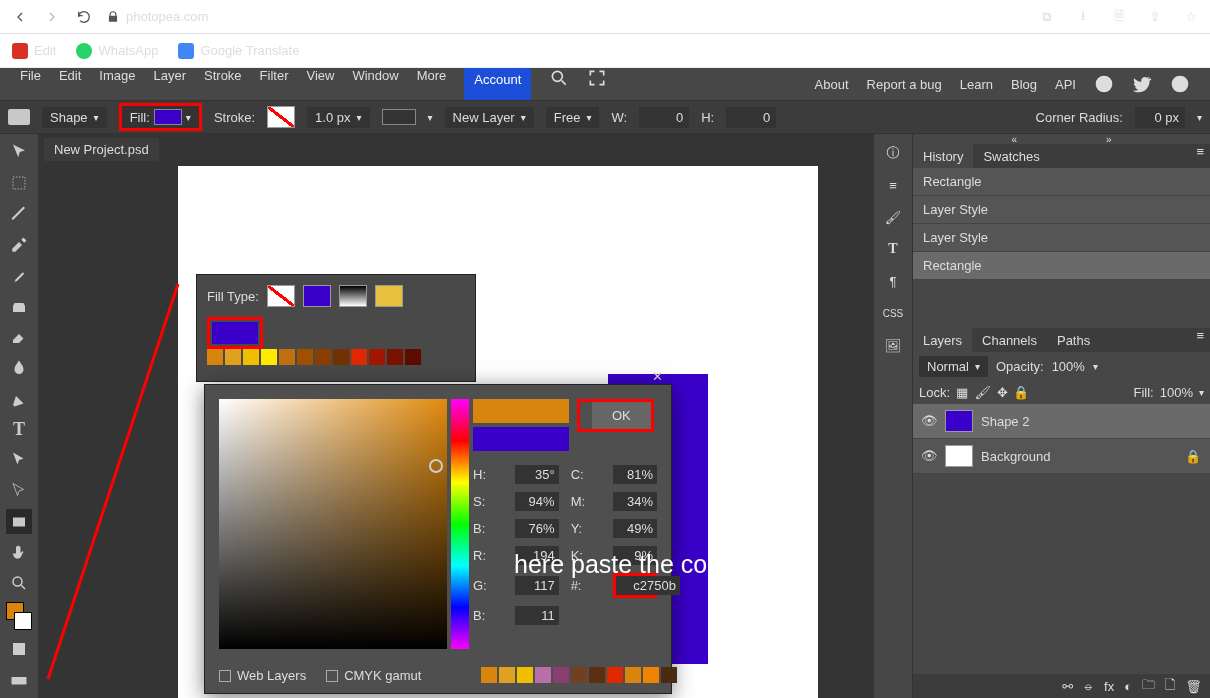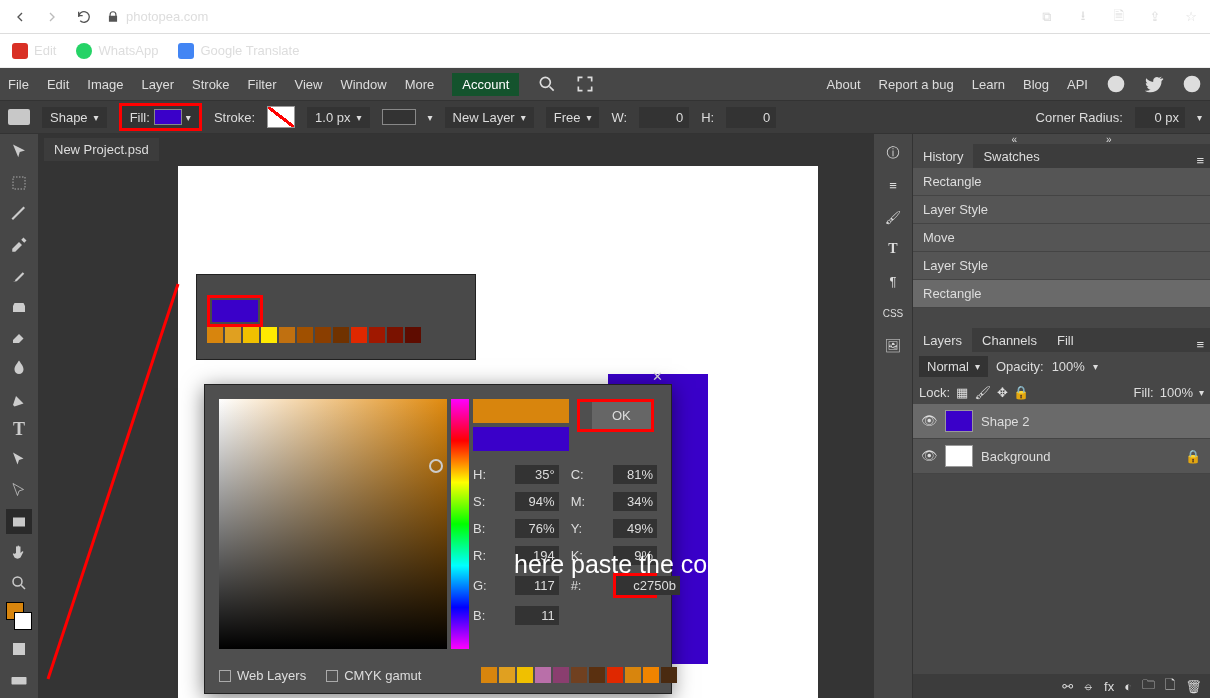--- a/index.html
+++ b/index.html
@@ -13,23 +13,23 @@
 .url-bar .lock{width:14px;height:14px}
 .browser-actions{margin-left:auto;display:flex;align-items:center;gap:18px;color:#555}
 .browser-actions span{width:18px;height:18px;display:flex;align-items:center;justify-content:center}
 
 .bookmarks-bar{height:34px;display:flex;align-items:center;gap:20px;padding:0 12px;background:#fff;border-bottom:1px solid #eee}
 .bm-item{display:flex;align-items:center;gap:6px;color:#333;cursor:pointer}
 .bm-icon{width:16px;height:16px;border-radius:3px}
 
 
 .app{background:#474747;height:calc(698px - 68px);display:flex;flex-direction:column}
-.menu-bar{height:32px;display:flex;align-items:center;padding:0 8px;gap:18px;background:#474747}
+.menu-bar{height:32px;display:flex;padding:0 20px;gap:18px;background:#474747}
 .menu-bar .menu-item{color:#ddd;cursor:pointer}
-.menu-bar .account{background:#14532d;padding:4px 10px;color:#fff}
+.menu-bar .account{background:#1d4ed8;padding:4px 10px;color:#fff}
 .menu-bar .right{margin-left:auto;display:flex;align-items:center;gap:18px}
 .menu-bar .sicon{width:20px;height:20px;display:flex;align-items:center;justify-content:center}
 
 
 .options-bar{height:34px;display:flex;align-items:center;padding:0 8px;gap:12px;background:#3c3c3c;border-top:1px solid #333;border-bottom:1px solid #333}
 .opt-shape-icon{width:22px;height:16px;background:#c8c8c8;border-radius:2px}
 .dropdown{background:#333;padding:3px 8px;display:flex;align-items:center;gap:6px;cursor:pointer}
 .swatch{width:28px;height:16px;border:1px solid #888}
 .num-input{background:#333;padding:3px 6px;width:50px;text-align:right}
 .caret{font-size:10px}
@@ -45,21 +45,21 @@
 .canvas-area{flex:1;background:#343434;position:relative;overflow:hidden}
 .doc-tab{position:absolute;top:4px;left:6px;background:#3c3c3c;padding:4px 10px;color:#ddd}
 .canvas{position:absolute;top:32px;left:140px;width:640px;height:580px;background:#fff}
 .blue-rect{position:absolute;top:240px;left:570px;width:100px;height:290px;background:#3a00c9}
 
 
 .right-panels{width:336px;display:flex;background:#474747}
 .mini-col{width:38px;display:flex;flex-direction:column;align-items:center;gap:6px;padding:6px 0}
 .mtool{width:26px;height:26px;display:flex;align-items:center;justify-content:center;cursor:pointer}
 .panels-col{flex:1;display:flex;flex-direction:column;border-left:1px solid #333}
-.panel-tabs{height:28px;display:flex;align-items:flex-end;background:#3c3c3c}
+.panel-tabs{height:28px;display:flex;align-items:flex-start;background:#3c3c3c}
 .ptab{padding:0 10px;height:100%;display:flex;align-items:center;cursor:pointer}
 .ptab.active{background:#474747}
 .panel-body{flex:0 0 160px;background:#474747;overflow:auto}
 .hist-item{padding:6px 10px;background:#555;border-bottom:1px solid #444;cursor:pointer}
 .hist-item.sel{background:#6a6a6a}
 
 .layers-opts{padding:4px 6px;display:flex;align-items:center;gap:8px}
 .layers-opts .dropdown{flex:0 0 auto}
 .lock-row{padding:4px 6px;display:flex;align-items:center;gap:6px}
 .layer-list{background:#474747}
@@ -326,20 +326,27 @@
           </svg>
         </div>
     </div>
 
     <div class="canvas-area">
       <div class="doc-tab">New Project.psd</div>
       <div class="canvas"></div>
       <div class="blue-rect"></div>
 
       <div class="fill-pop">
+        <div class="fill-type-row">
+          <span>Fill Type:</span>
+          <span class="ft-sw none"></span>
+          <span class="ft-sw" style="background:#3a00c9"></span>
+          <span class="ft-sw" style="background:linear-gradient(#000,#fff)"></span>
+          <span class="ft-sw" style="background:#e8c040"></span>
+        </div>
         <div class="boxhi" style="width:56px;padding:2px;margin-top:10px">
             <div class="big-sw" style="margin:0"></div>
           </div>
         <div class="swatch-row" id="fill-sw-row">
             <span class="sr-sw" style="background: rgb(216, 133, 13);"></span>
             <span class="sr-sw" style="background: rgb(224, 160, 32);"></span>
             <span class="sr-sw" style="background: rgb(240, 192, 0);"></span>
             <span class="sr-sw" style="background: rgb(255, 234, 0);"></span>
             <span class="sr-sw" style="background: rgb(192, 112, 16);"></span>
             <span class="sr-sw" style="background: rgb(160, 80, 0);"></span>
@@ -439,29 +446,28 @@
       <div class="panels-col">
         <div style="height:10px;text-align:center;font-size:10px">« &nbsp;&nbsp;&nbsp;&nbsp;&nbsp;&nbsp;&nbsp;&nbsp;&nbsp;&nbsp;&nbsp;&nbsp;&nbsp;&nbsp;&nbsp;&nbsp;&nbsp;&nbsp;&nbsp;&nbsp;&nbsp;&nbsp;&nbsp;&nbsp;&nbsp;&nbsp;&nbsp;&nbsp;&nbsp;&nbsp; »</div>
         <div class="panel-tabs">
           <div class="ptab active">History</div>
           <div class="ptab">Swatches</div>
           <span style="margin-left:auto;padding:0 6px">≡</span>
         </div>
         <div class="panel-body">
           <div class="hist-item">Rectangle</div>
           <div class="hist-item">Layer Style</div>
-          <div class="hist-item">Move</div>
           <div class="hist-item">Layer Style</div>
           <div class="hist-item sel">Rectangle</div>
         </div>
 
         <div class="panel-tabs">
           <div class="ptab active">Layers</div>
           <div class="ptab">Channels</div>
-          <div class="ptab">Fill</div>
+          <div class="ptab">Paths</div>
           <span style="margin-left:auto;padding:0 6px">≡</span>
         </div>
         <div class="layers-opts">
           <div class="dropdown">
               <span>Normal</span>
               <span class="caret">▾</span>
             </div>
           <span>Opacity:</span>
           <span>100%</span>
             <span class="caret">▾</span>

